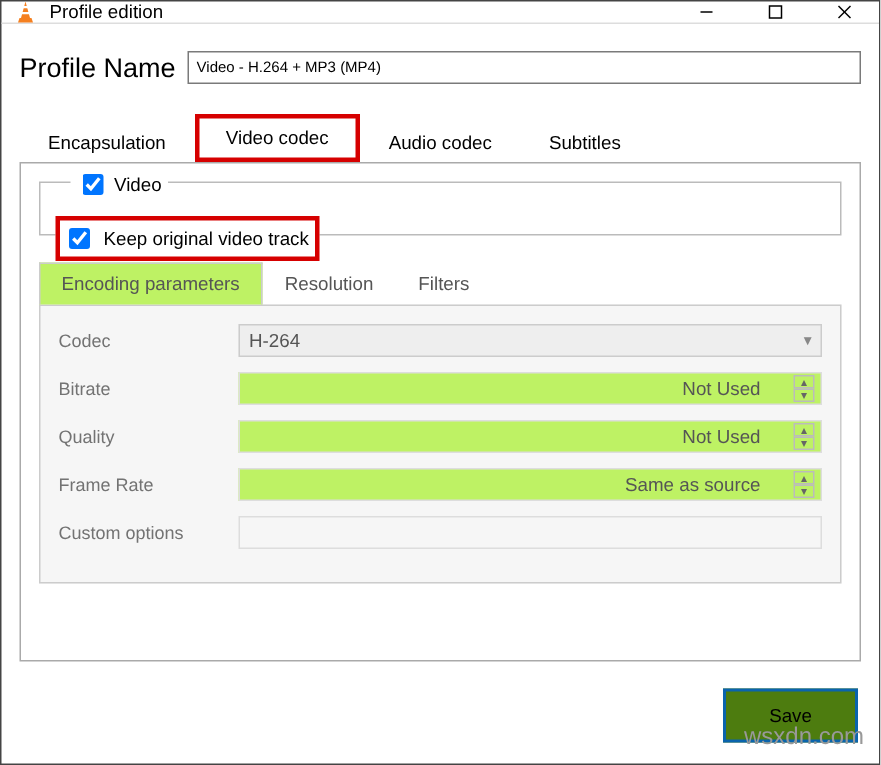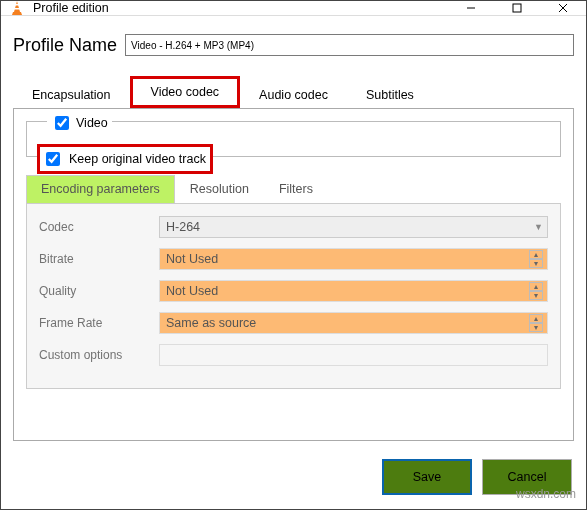--- a/index.html
+++ b/index.html
@@ -23,28 +23,28 @@
 .chk { width: 14px; height: 14px; }
 .keep-row { display: flex; align-items: center; gap: 6px; font-size: 12.5px; position: absolute; top: 22px; left: 10px; background:#fff; padding:2px 4px 2px 2px; }
 .keep-highlight { border: 3px solid #d60000; }
 .subtabs { display: flex; margin-top: 18px; }
 .subtab { padding: 6px 14px; font-size: 12.5px; color: #555; border: 1px solid transparent; }
 .subtab.active { background: #bef264; border: 1px solid #ccc; border-bottom: none; }
 .subpanel { border: 1px solid #ccc; padding: 12px; background: #f6f6f6; flex: 1; }
 .form-row { display: flex; align-items: center; margin-bottom: 10px; }
 .form-label { width: 120px; font-size: 12px; color: #737373; }
 .form-val { flex: 1; height: 22px; background: #eee; border: 1px solid #ccc; display: flex; align-items: center; justify-content: space-between; padding: 0 4px 0 6px; font-size: 12.5px; color: #555; }
-.form-val.right { gap: 0; background:#fdba74; border:1px solid #ddd; }
+.form-val.right { justify-content: flex-end; gap: 22px; background:#bef264; border:1px solid #ddd; }
 .spin { width: 14px; display: flex; flex-direction: column; }
 .spin div { height: 9px; display:flex; align-items:center; justify-content:center; font-size:8px; border:1px solid #bbb; color:#666; }
 .form-input { flex:1; height:22px; background:#f6f6f6; border:1px solid #ddd; }
 .footer { display: flex; justify-content: flex-end; gap: 10px; padding: 8px 14px 14px 0; }
 .btn { min-width: 90px; height: 36px; font-size: 12.5px; background: #4d7c0f; border: 1px solid #adadad; display:flex; align-items:center; justify-content:center; }
 .btn.primary { border: 2px solid #0a64ad; }
-.watermark { position:absolute; bottom:8px; right:10px; font-size:12px; color:#999; pointer-events:none; }
+.watermark { position:absolute; bottom:8px; right:10px; font-size:16px; color:#999; pointer-events:none; }
 .caret { font-size:9px; color:#888; }
 svg.cone path.c1 { fill:#f58020; }
 svg.cone path.c2 { fill:#fff; }
 </style>
 </head>
 <body>
 
 <div class="window">
 
   <div class="titlebar">
@@ -143,17 +143,16 @@
       </div>
       <div class="form-row">
         <div class="form-label">Custom options</div>
         <input class="form-input" style="">
       </div>
     </div>
   </div>
 
   <div class="footer">
     <div class="btn primary">Save</div>
-    <div class="btn">Cancel</div>
   </div>
 
   <div class="watermark">wsxdn.com</div>
 </div>
 
 </body></html>

